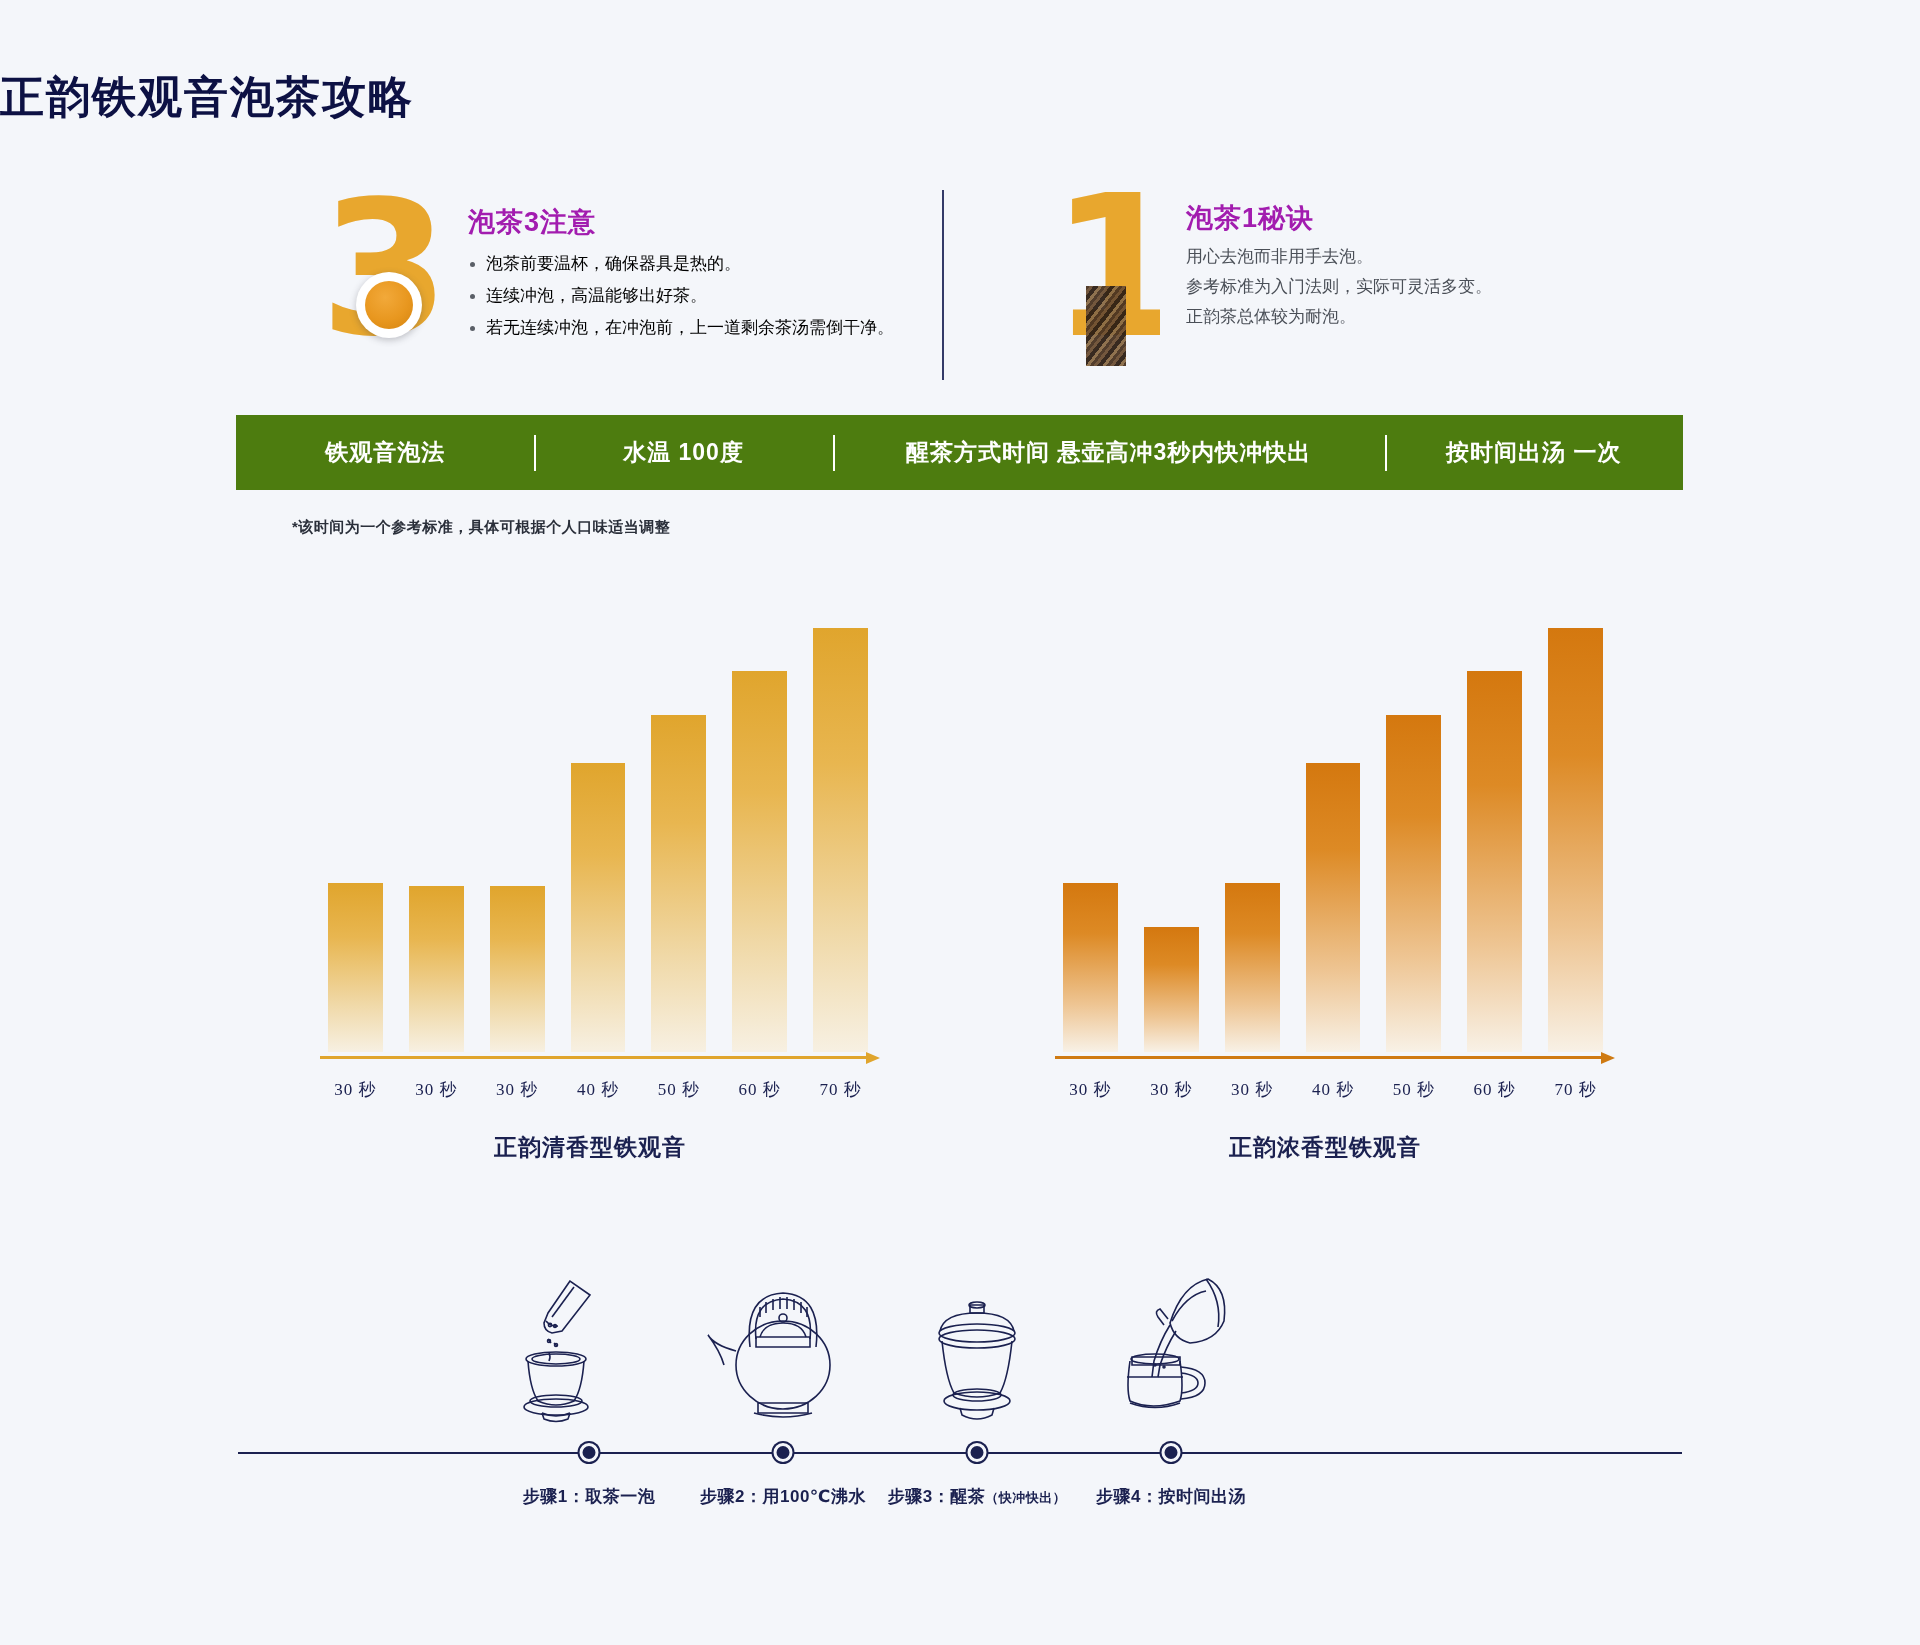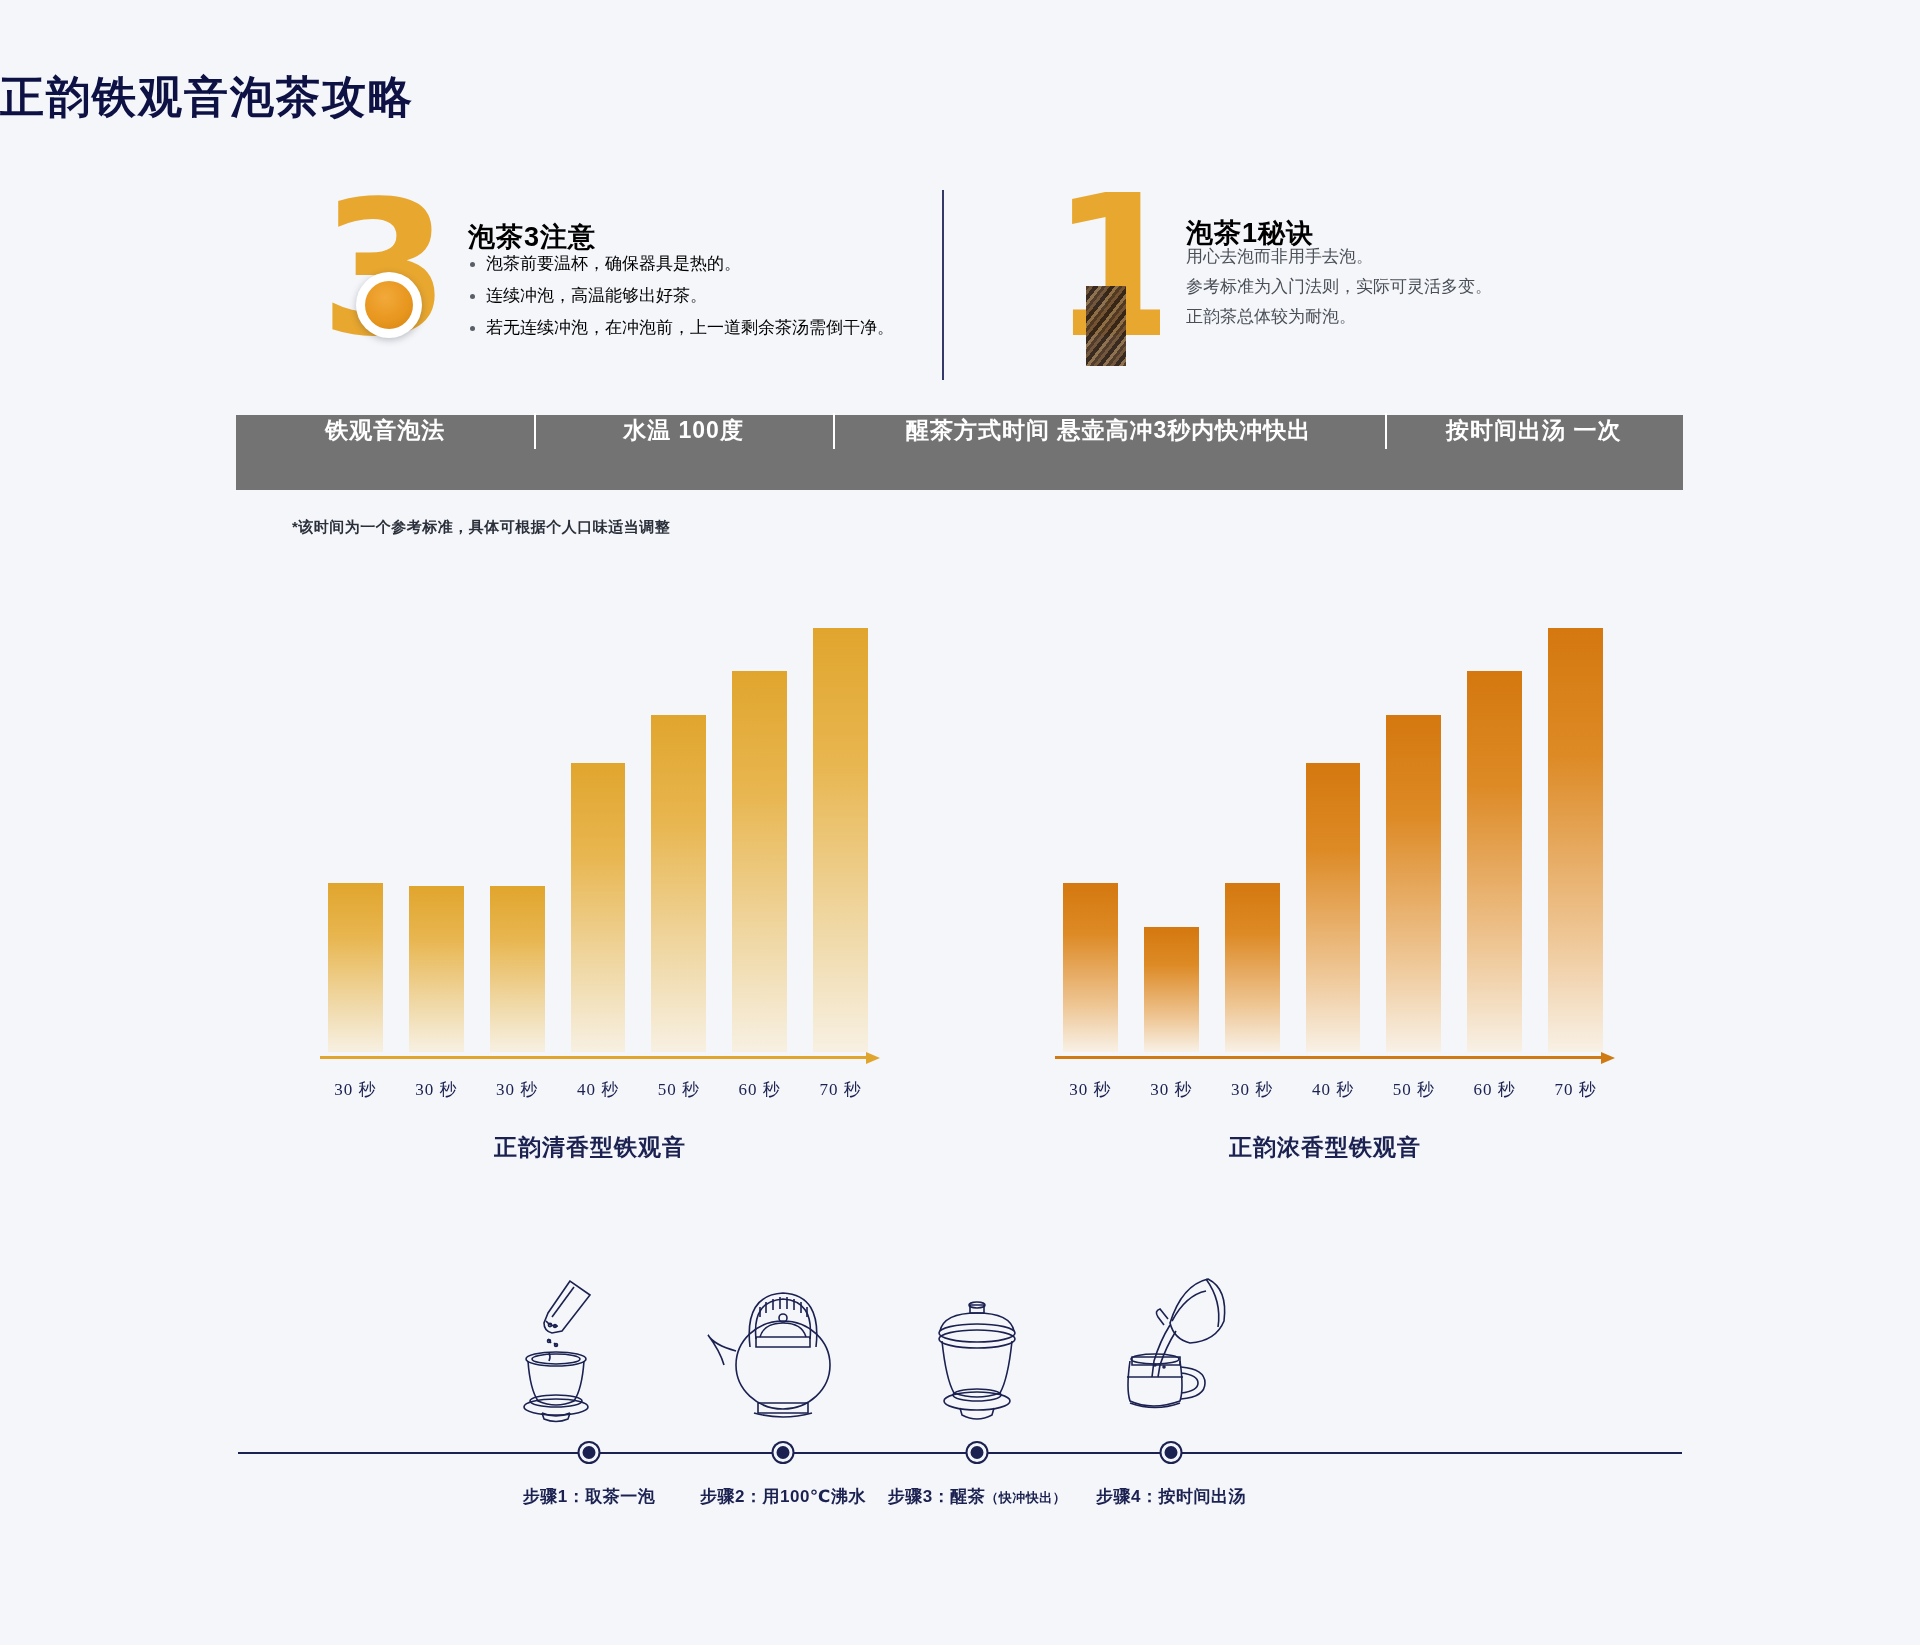--- a/index.html
+++ b/index.html
@@ -62,43 +62,42 @@
     background:
       repeating-linear-gradient(128deg, #4a3422 0 3px, #6d4f33 3px 6px, #2e2015 6px 10px, #8a6b46 10px 13px),
       radial-gradient(circle at 30% 40%, #d9cbbd 0 3px, transparent 3px),
       #3b2a1a;
     background-blend-mode: normal, normal, normal;
     opacity: .95;
   }
 
   .panel-head {
     position: absolute; left: 168px; top: 18px;
-    font-size: 27px; font-weight: bold; color: #000000;
+    font-size: 27px; font-weight: bold; color: #a21caf;
     letter-spacing: 1px;
-    margin-top: 15px;
   }
   .panel-right .panel-head { left: 146px; top: 14px; }
 
   .bullets { position: absolute; left: 168px; top: 62px; }
   .bullet {
     position: relative; padding-left: 18px;
     font-size: 17px; color: #000000; line-height: 32px;
   }
   .bullet::before {
     content: ""; position: absolute; left: 2px; top: 14px;
     width: 5px; height: 5px; border-radius: 50%; background: #5a5f67;
   }
   .plainlines { position: absolute; left: 146px; top: 56px; }
   .plainline { font-size: 17px; color: #4a4f57; line-height: 30px; }
 
   
   .infobar {
     position: absolute; left: 236px; top: 415px;
-    width: 1447px; height: 75px; background: #737373;
-    display: flex; align-items: flex-start;
+    width: 1447px; height: 75px; background: #4d7c0f;
+    display: flex; align-items: center;
   }
   .infobar-cell {
     flex: 1; text-align: center; color: #ffffff;
     font-size: 23px; font-weight: bold; letter-spacing: 1px;
     position: relative;
   }
   .infobar-cell.wide { flex: 1.85; }
   .infobar-cell + .infobar-cell::before {
     content: ""; position: absolute; left: 0; top: 50%;
     transform: translateY(-50%);

